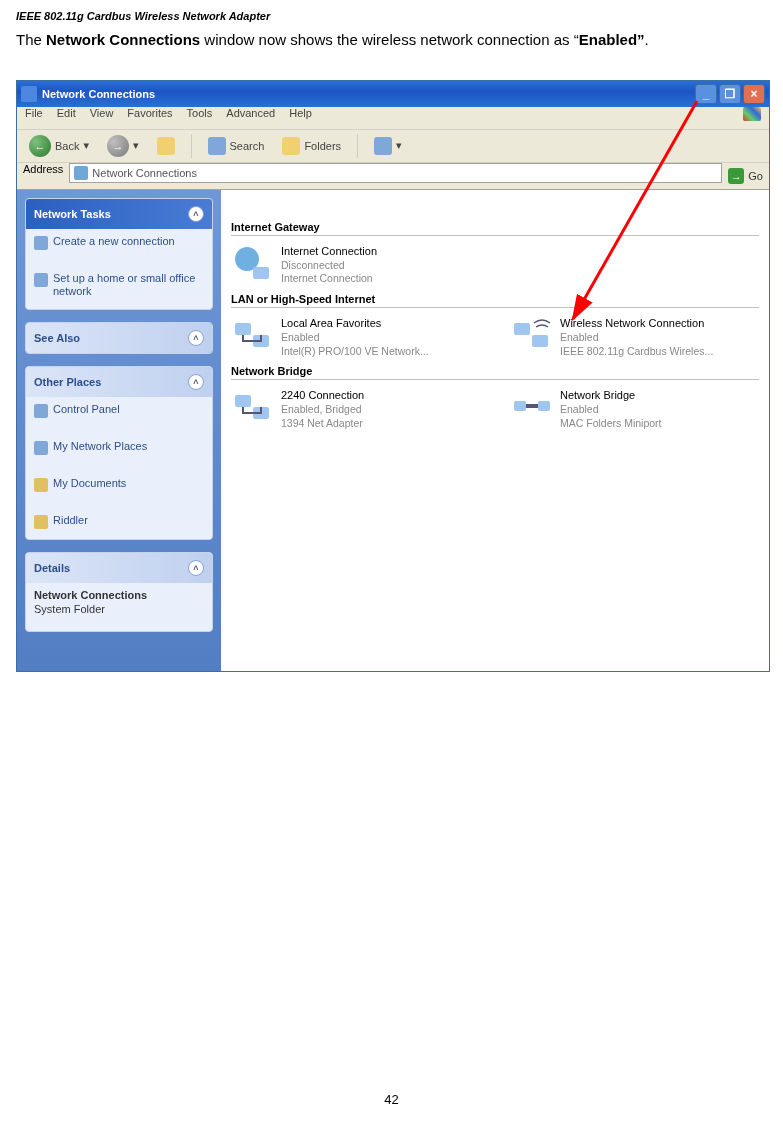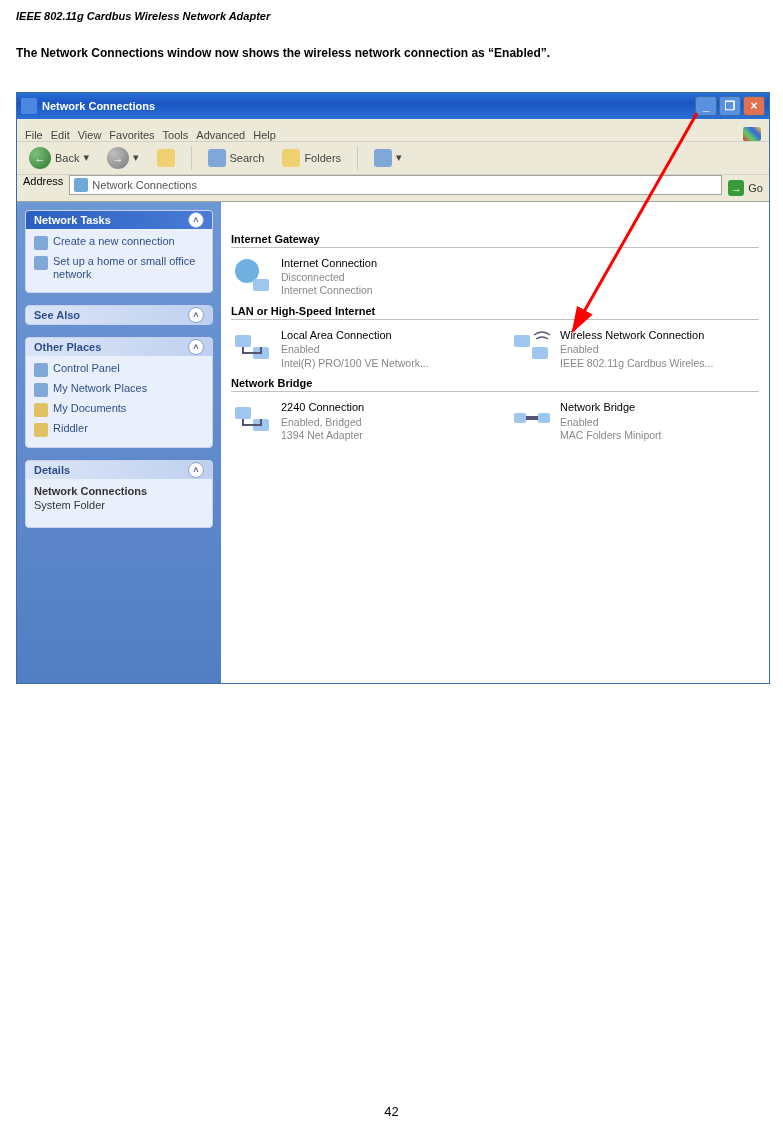--- a/index.html
+++ b/index.html
@@ -11,25 +11,24 @@
 }
 .page {
   padding: 10px 16px 40px;
 }
 .doc-title {
   font-size: 11px;
   font-style: italic;
   font-weight: bold;
 }
 .body-text {
-  font-size: 12px;
-  margin-top: 24px;
+  font-size: 15px;
+  margin-top: 8px;
   line-height: 1.3;
   text-align: justify;
-  font-weight: bold;
 }
 .screenshot {
   position: relative;
   margin-top: 30px;
   border: 1px solid #3a6ea5;
   width: 752px;
   height: 590px;
   display: flex;
   flex-direction: column;
   font-family: Tahoma, Arial, sans-serif;
@@ -67,22 +66,22 @@
   border-radius: 3px;
   display:flex;align-items:center;justify-content:center;
   font-size:12px;font-weight:bold;color:#fff;
 }
 .tb-btn.close { background: #e07050; }
 
 .menubar {
   height: 22px;
   background: #ece9d8;
   display: flex;
-  align-items: flex-end;
-  gap: 8px;
+  align-items: flex-start;
+  gap: 14px;
   padding: 0 8px;
   color: #444;
   border-bottom: 1px solid #d4d0c8;
 }
 .menubar .wv-logo {
   margin-left: auto;
   width: 18px;
   height: 14px;
   background: linear-gradient(45deg,#d33,#6c6,#36d,#fc3);
   border-radius: 2px;
@@ -149,31 +148,31 @@
   width:188px;
   background: linear-gradient(to bottom,#6e97d6,#537ec3);
   padding:8px;
   display:flex;flex-direction:column;gap:12px;
 }
 .panel {
   background:#eaf0fb;border-radius:4px;overflow:hidden;border:1px solid #c7d3ee;
 }
 .panel-head {
   background: linear-gradient(to right,#dbe5f7,#bfd0ef);
-  padding:1px 8px;font-weight:bold;color:#2e4e8a;
+  padding:7px 8px;font-weight:bold;color:#2e4e8a;
   display:flex;align-items:center;gap:7px;
 }
 .panel-head.dark {
   background: linear-gradient(to right,#2a60c0,#4a7cd6);color:#fff;
 }
 .panel-head .chev {
   margin-left:auto;width:14px;height:14px;border-radius:50%;border:1px solid #8aa3d1;background:#fff;display:flex;align-items:center;justify-content:center;font-size:9px;color:#557;
 }
 .panel-body {
-  padding:6px 8px 10px;color:#2e4e8a;font-size:11px;display:flex;flex-direction:column;gap:5px;
+  padding:6px 8px 10px;color:#2e4e8a;font-size:11px;display:flex;flex-direction:column;gap:22px;
 }
 .panel-body .pitem {
   display:flex;align-items:flex-start;gap:5px;line-height:1.25;
 }
 .panel-body .pitem .pi {
   width:14px;height:14px;background:#7fa8d8;border-radius:2px;flex-shrink:0;margin-top:1px;
 }
 .panel-body .pitem.yellow .pi { background:#e0c060; }
 .content {
   flex:1;background:#fff;padding:6px 10px;overflow:hidden;margin-top:20px;
@@ -366,21 +365,21 @@
         <div class="conn-row">
           <div class="conn">
             <div class="cicon">
               <svg viewBox="0 0 40 38">
                   <rect x="2" y="6" width="16" height="12" rx="2" fill="#9ec6ef"></rect>
                   <rect x="20" y="18" width="16" height="12" rx="2" fill="#9ec6ef"></rect>
                   <path d="M10 18 L10 24 L28 24 L28 18" stroke="#557" stroke-width="2" fill="none"></path>
                 </svg>
             </div>
             <div class="ctxt">
-              <span class="t1">Local Area Connection</span>
+              <span class="t1">Local Area Favorites</span>
               <span class="t2">Enabled</span>
               <span class="t2">Intel(R) PRO/100 VE Network...</span>
             </div>
           </div>
           <div class="conn highlight">
             <div class="cicon">
               <svg viewBox="0 0 40 38">
                   <rect x="2" y="6" width="16" height="12" rx="2" fill="#9ec6ef"></rect>
                   <rect x="20" y="18" width="16" height="12" rx="2" fill="#9ec6ef"></rect>
                   <path d="M22 6 Q30 0 38 6" stroke="#557" stroke-width="1.5" fill="none"></path>

